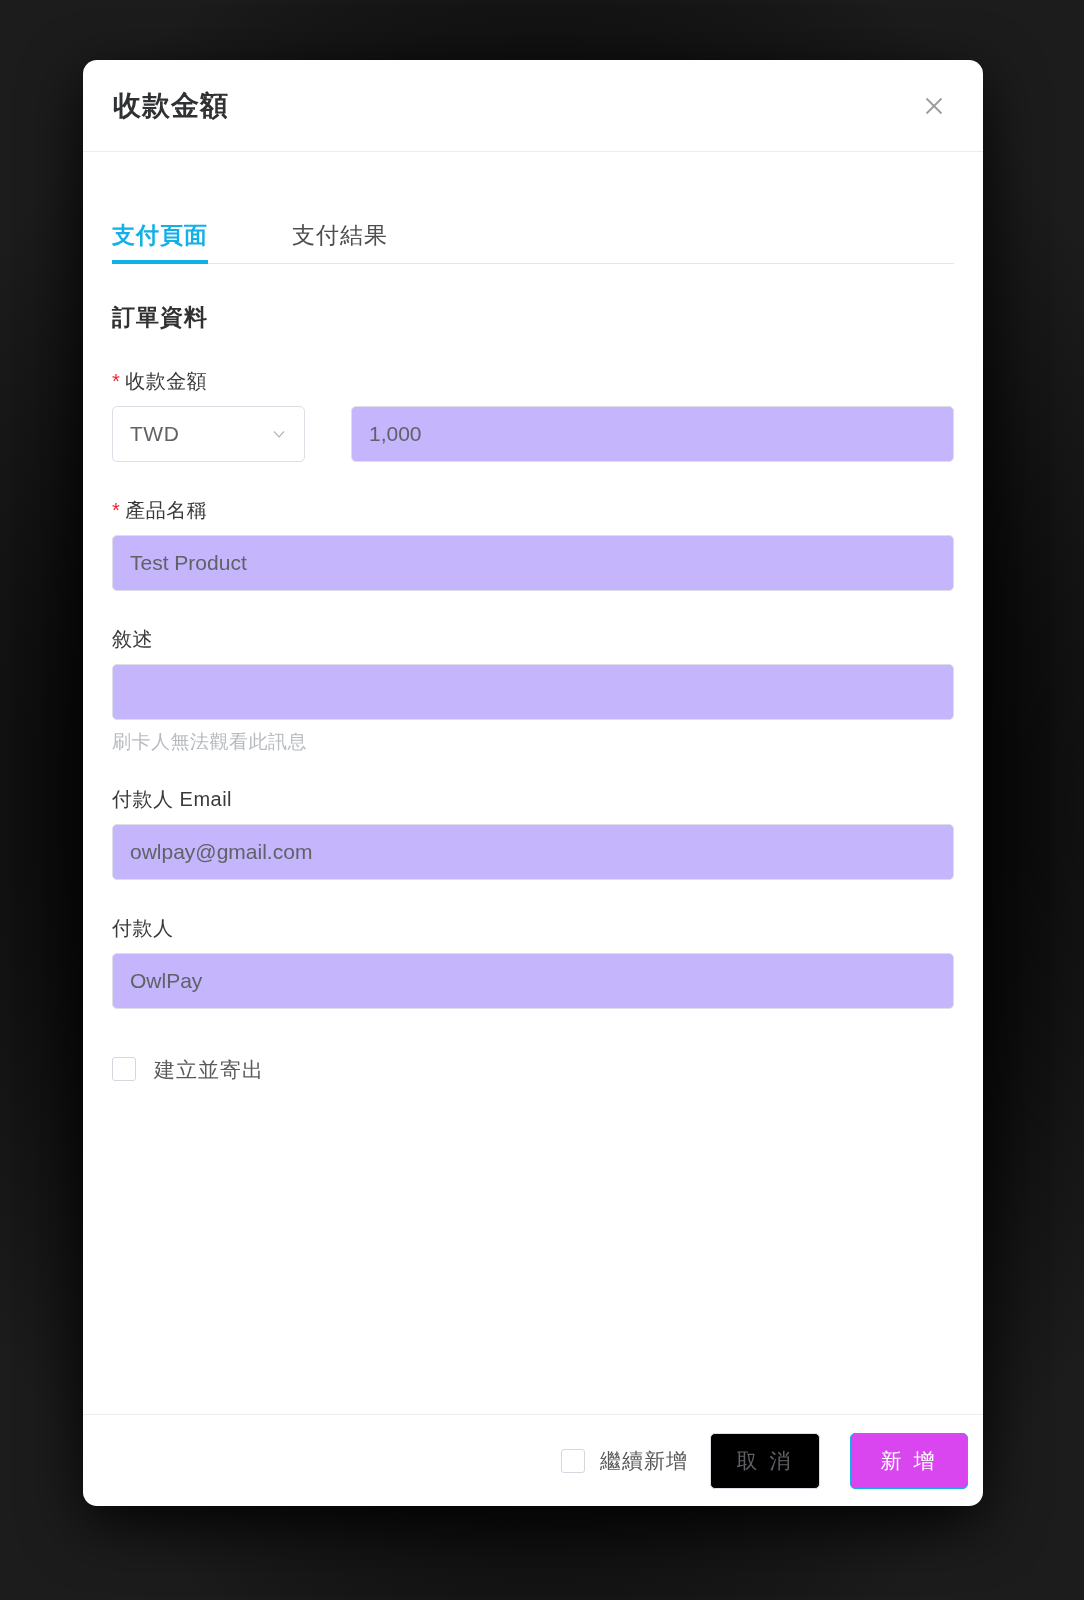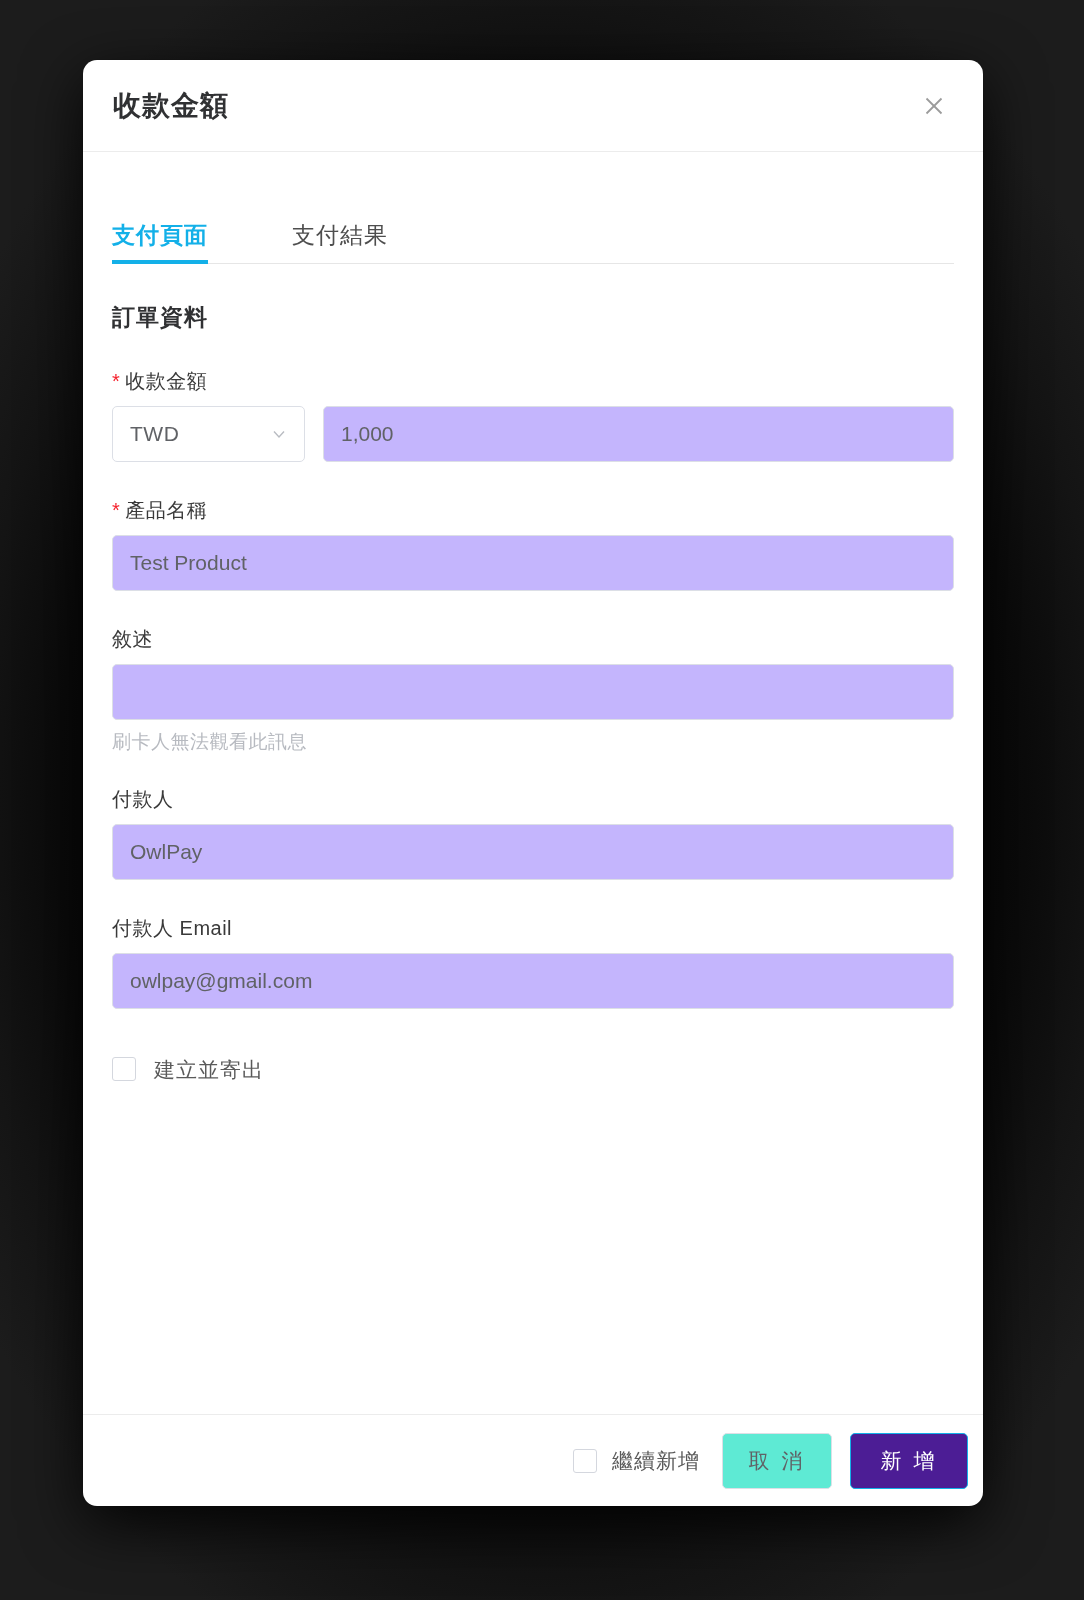--- a/index.html
+++ b/index.html
@@ -128,21 +128,21 @@
     margin-bottom: 15px;
     line-height: 1;
   }
   .req {
     color: #f5222d;
     margin-right: 5px;
     font-size: 20px;
     line-height: 1;
   }
 
-  .control-row { display: flex; align-items: flex-end; }
+  .control-row { display: flex; align-items: flex-end; gap: 28px; }
 
   .text-input {
     box-sizing: border-box;
     width: 100%;
     height: 56px;
     border: 1px solid #dcdfe6;
     border-radius: 5px;
     background: #c4b5fd;
     font-family: inherit;
     font-size: 21px;
@@ -246,29 +246,29 @@
     height: 56px;
     display: flex;
     align-items: center;
     justify-content: center;
     box-sizing: border-box;
     padding: 0 24px;
   }
   .btn-default {
     min-width: 110px;
     border: 1px solid #dcdfe6;
-    background: #5eead4;
+    background: #000000;
     color: #606266;
   }
   .btn-primary {
     min-width: 118px;
     border: 1px solid #13b0e8;
-    background: #4c1d95;
+    background: #d946ef;
     color: #ffffff;
-    margin-left: 18px;
+    margin-left: 30px;
     font-weight: normal;
   }
 </style>
 </head>
 <body>
 
 <div id="backdrop"></div>
 
 <div id="modal">
 
@@ -317,27 +317,27 @@
       <input class="text-input" type="text" value="Test Product" style="">
     </div>
 
     <div class="field">
       <div class="field-label">敘述</div>
       <input class="text-input" type="text" value="" style="">
       <div class="helper-text">刷卡人無法觀看此訊息</div>
     </div>
 
     <div class="field">
+      <div class="field-label">付款人 Email</div>
+      <input class="text-input" type="text" value="owlpay@gmail.com" style="">
+    </div>
+
+    <div class="field">
       <div class="field-label">付款人</div>
       <input class="text-input" type="text" value="OwlPay" style="">
-    </div>
-
-    <div class="field">
-      <div class="field-label">付款人 Email</div>
-      <input class="text-input" type="text" value="owlpay@gmail.com" style="">
     </div>
 
     <div class="checkbox-row">
       <span class="checkbox-box"></span>
       <span class="checkbox-label">建立並寄出</span>
     </div>
 
   </div>
 
   <div class="modal-footer">

